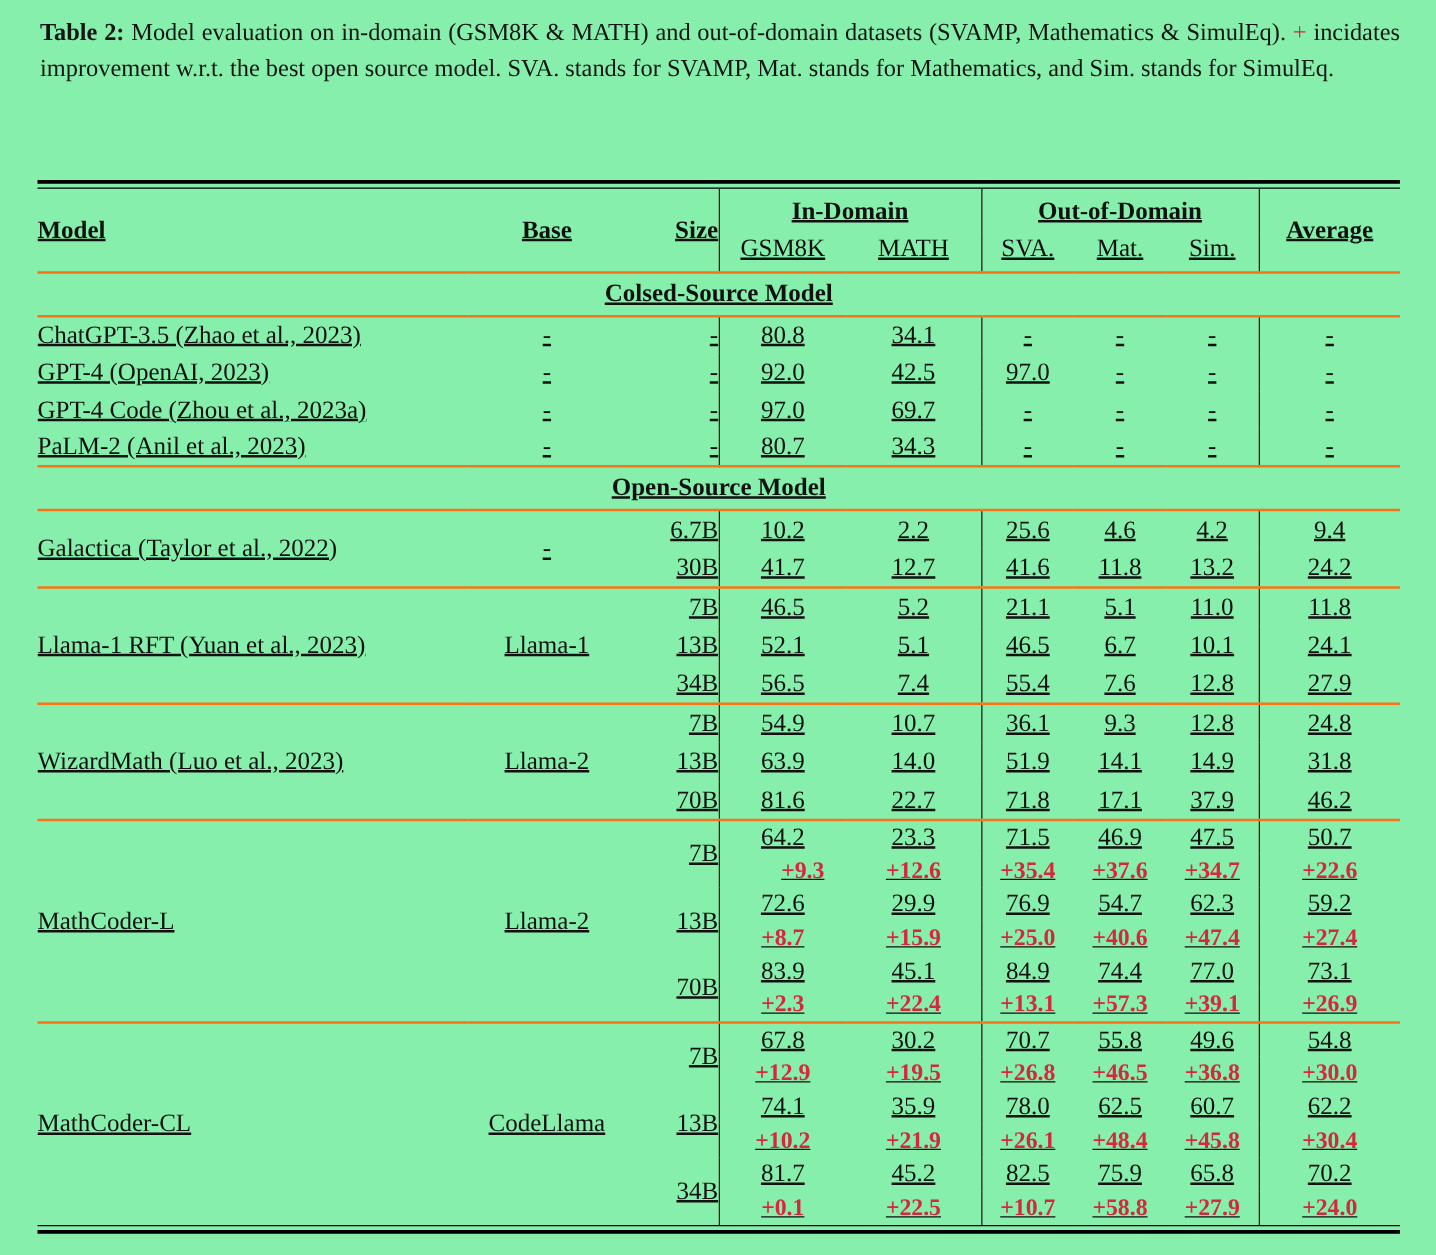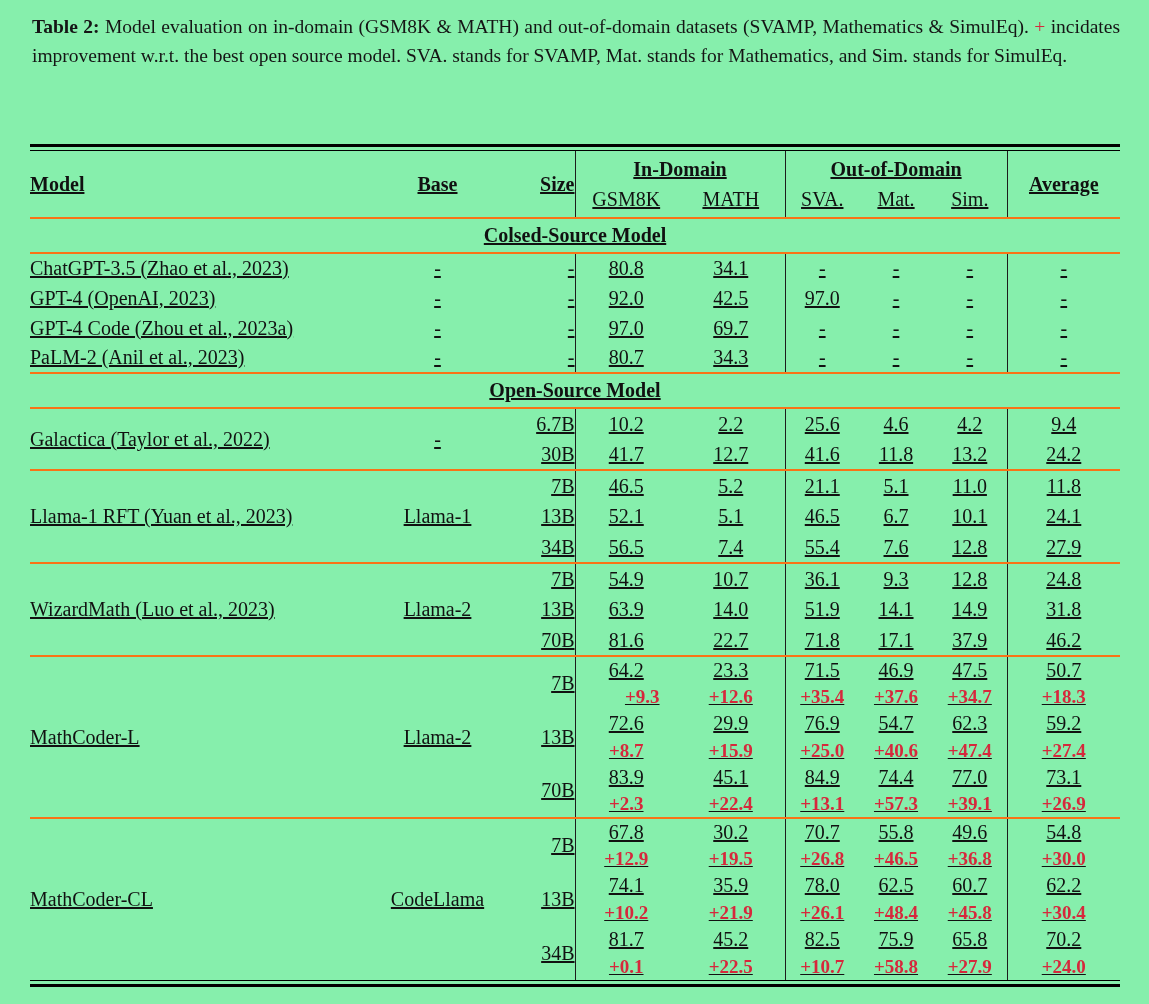--- a/index.html
+++ b/index.html
@@ -272,21 +272,21 @@
             <td class="val-cell">46.9</td>
             <td class="val-cell">47.5</td>
             <td class="val-cell vline">50.7</td>
           </tr>
           <tr class="delta-row">
             <td class="delta-cell vline" style="color: rgb(214, 40, 60); padding-left: 32px;">+9.3</td>
             <td class="delta-cell" style="color: rgb(214, 40, 60);">+12.6</td>
             <td class="delta-cell vline" style="color: rgb(214, 40, 60); margin-top: 29px;">+35.4</td>
             <td class="delta-cell" style="color: rgb(214, 40, 60);">+37.6</td>
             <td class="delta-cell" style="color: rgb(214, 40, 60);">+34.7</td>
-            <td class="delta-cell vline" style="color: rgb(214, 40, 60);">+18.3</td>
+            <td class="delta-cell vline" style="color: rgb(214, 40, 60);">+22.6</td>
           </tr>
           <tr class="mc-val">
             <td class="size-cell" rowspan="2">13B</td>
             <td class="val-cell vline">72.6</td>
             <td class="val-cell">29.9</td>
             <td class="val-cell vline">76.9</td>
             <td class="val-cell">54.7</td>
             <td class="val-cell">62.3</td>
             <td class="val-cell vline">59.2</td>
           </tr>

